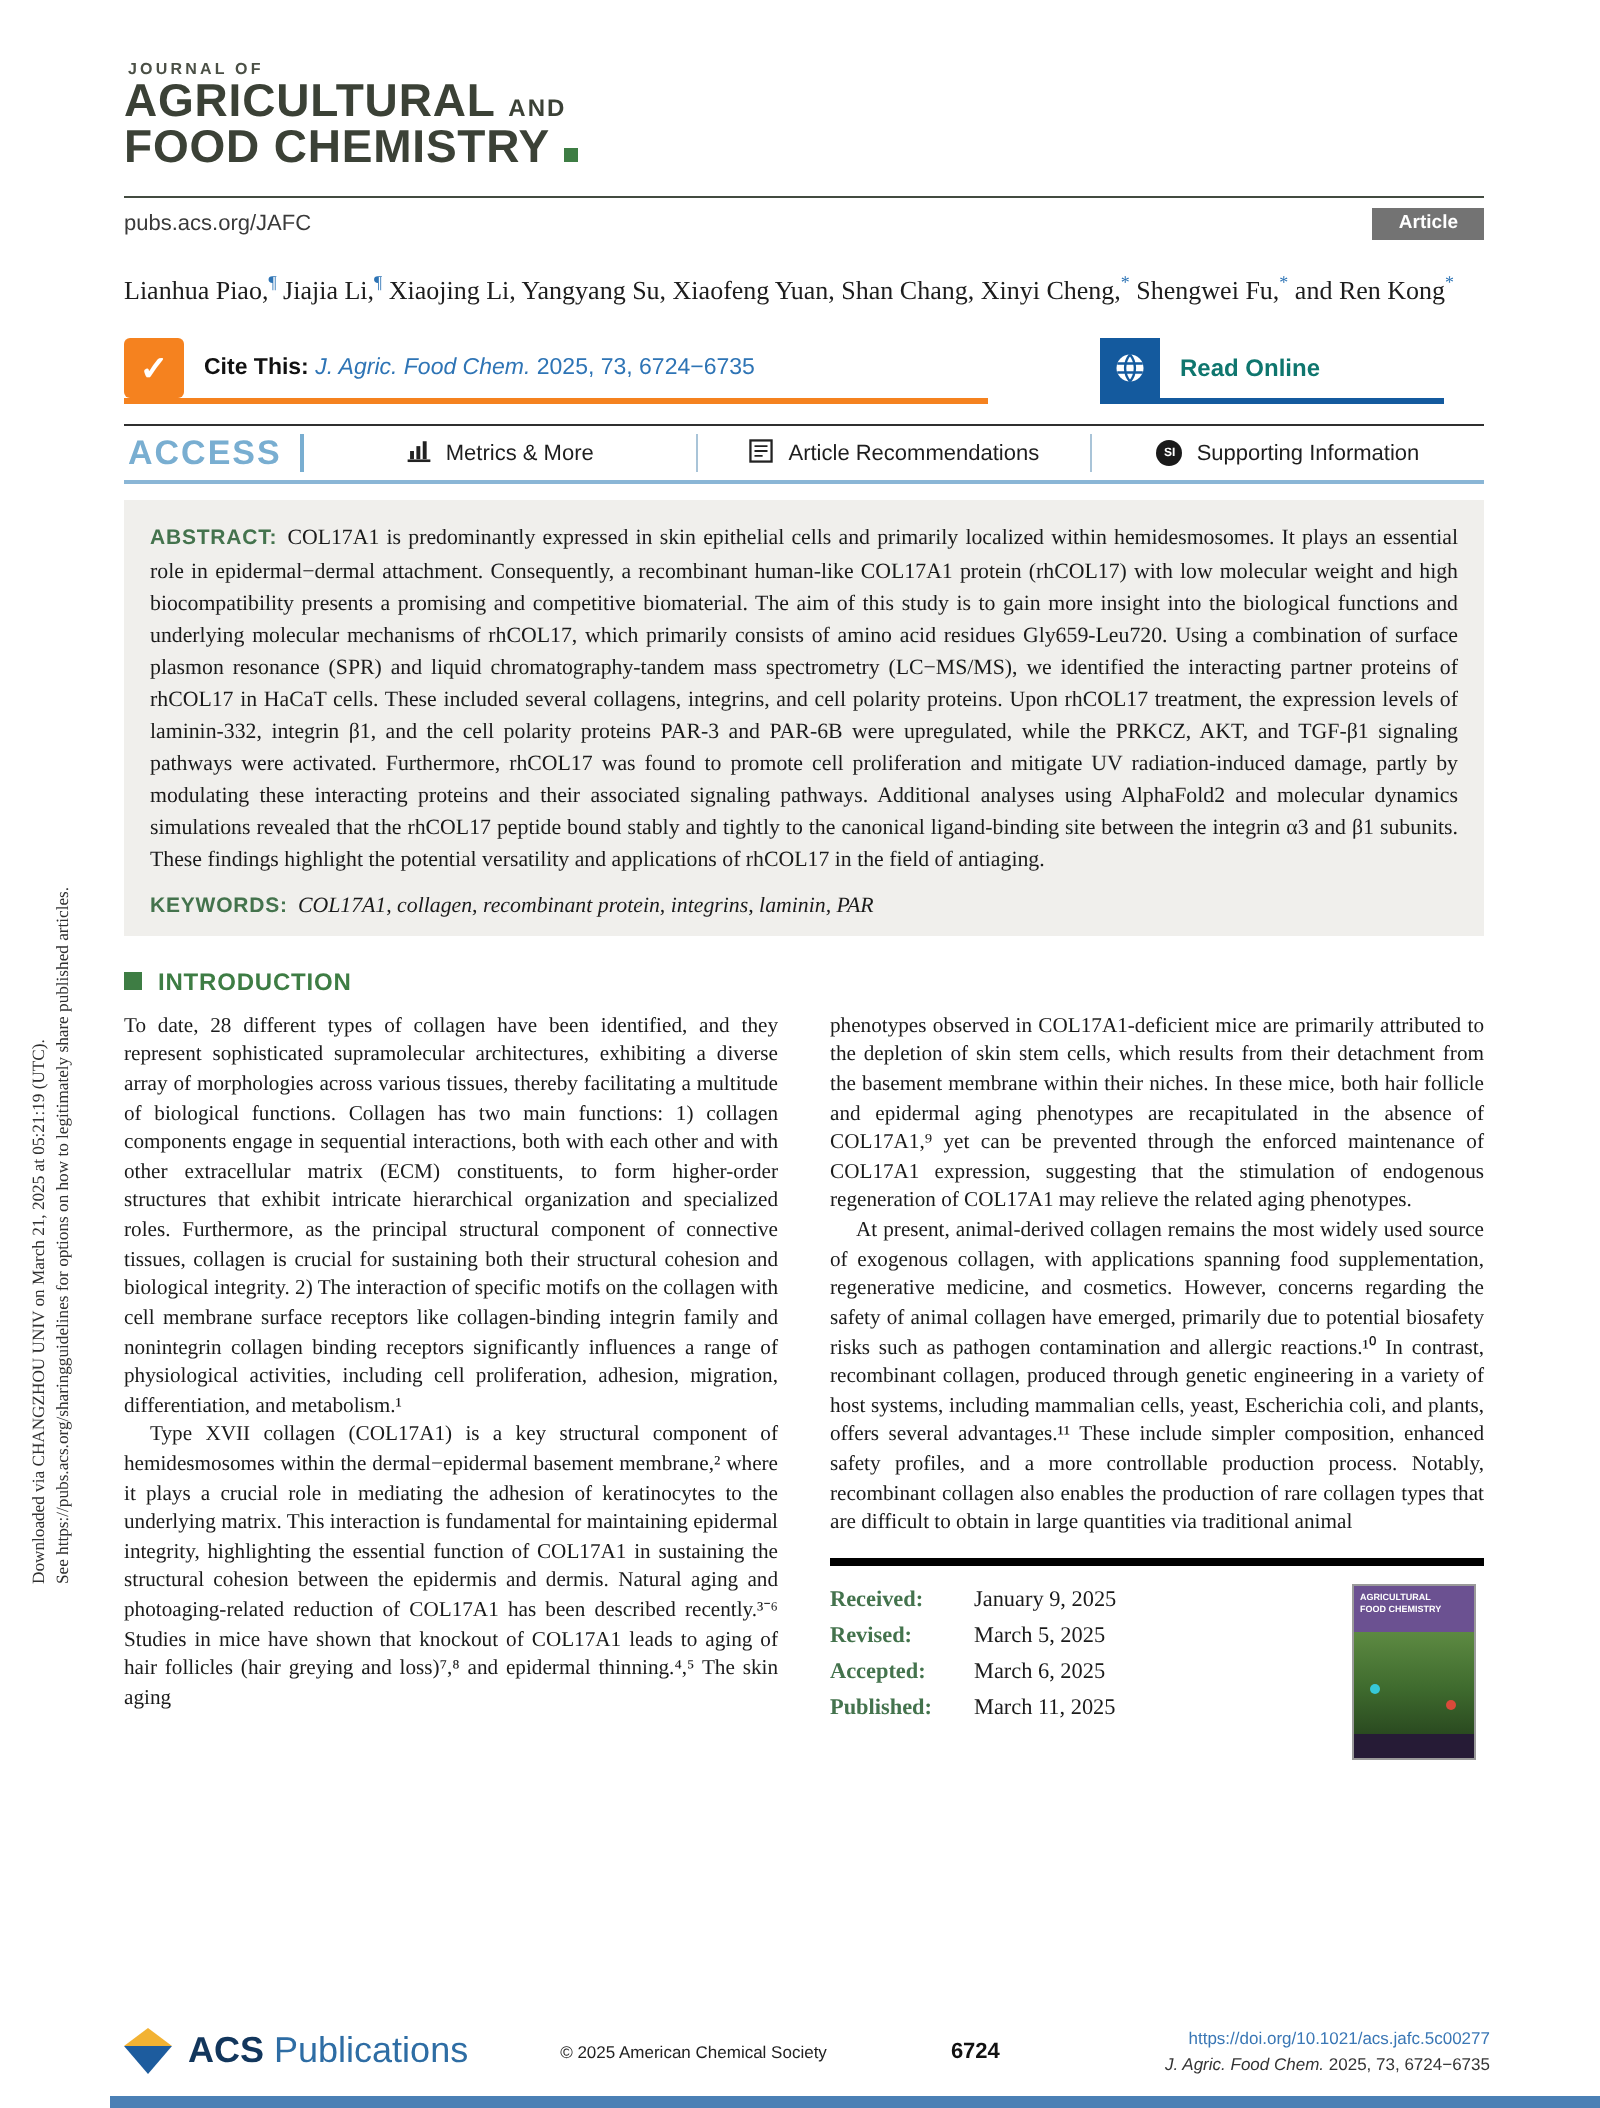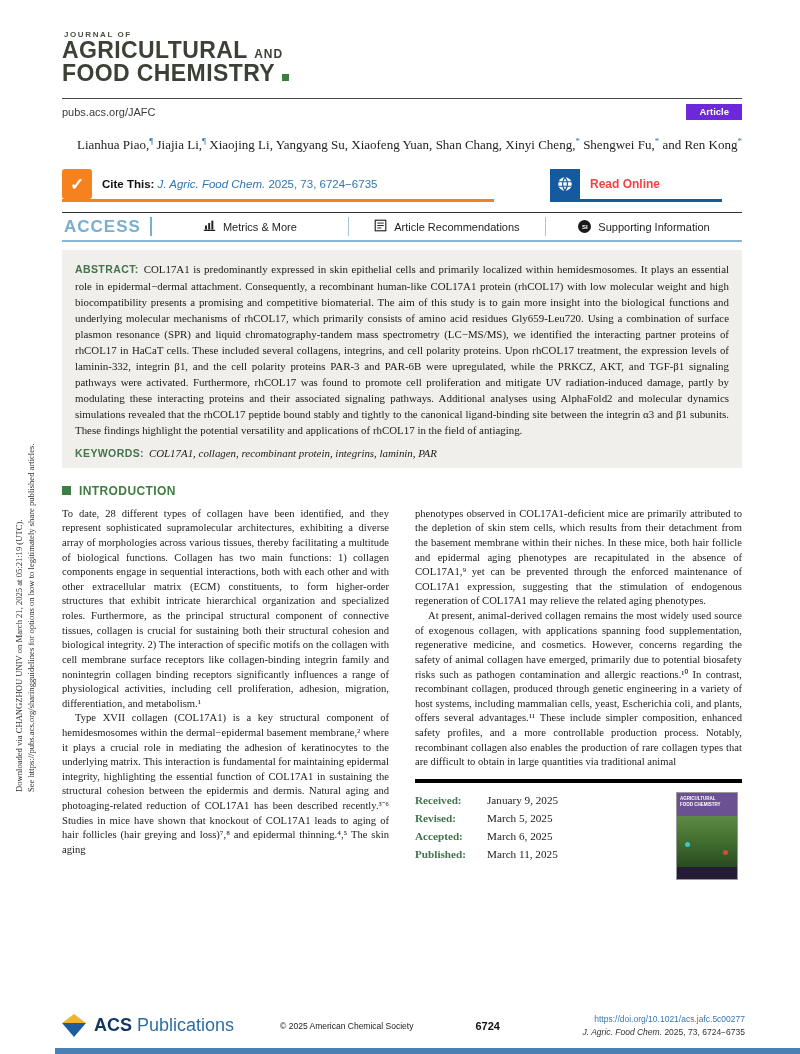--- a/index.html
+++ b/index.html
@@ -18,41 +18,41 @@
   .kicker{font-family:"Liberation Sans",sans-serif;font-weight:bold;font-size:8px;
           letter-spacing:1.6px;color:#4b5046;margin-left:2px;}
   .mastline{font-family:"Liberation Sans",sans-serif;font-weight:bold;font-size:23px;
             letter-spacing:.4px;color:#3b4136;line-height:1.02;}
   .mast-and{font-size:12px;letter-spacing:1px;}
   .mast-sq{display:inline-block;width:7px;height:7px;background:#3e7d44;margin-left:7px;}
 
   .mast-rule{border:none;border-top:1.5px solid #434b40;margin:12px 0 0 0;}
   .header-row{display:flex;justify-content:space-between;align-items:center;padding:5px 0 4px 0;}
   .site-url{font-family:"Liberation Sans",sans-serif;font-size:11px;color:#3a3a3a;}
-  .badge{background:#6d28d9;color:#fff;font-family:"Liberation Sans",sans-serif;
+  .badge{background:#737373;color:#fff;font-family:"Liberation Sans",sans-serif;
          font-weight:bold;font-size:9.5px;padding:2px 13px 3px;}
 
   .title{margin-top:16px;font-family:"Liberation Sans",sans-serif;font-weight:bold;
          font-size:20.5px;line-height:1.26;color:#101010;}
-  .authors{margin-top:11px;font-size:13px;line-height:1.45;color:#1d1d1d;text-align:right;}
+  .authors{margin-top:11px;font-size:13px;line-height:1.45;color:#1d1d1d;}
   .authors sup{color:#2e74b5;font-size:9px;}
 
   
   .cite-row{margin-top:14px;display:flex;gap:56px;}
   .cite-box{display:flex;align-items:center;border-bottom:3px solid #f5821f;width:432px;padding-bottom:0;}
   .cite-icon{flex:0 0 30px;height:30px;background:#f5821f;border-radius:3px;color:#fff;
              display:flex;align-items:center;justify-content:center;font-size:17px;font-weight:bold;}
   .cite-text{margin-left:10px;font-family:"Liberation Sans",sans-serif;font-size:11.5px;white-space:nowrap;}
   .cite-label{font-weight:bold;color:#111;}
   .cite-journal{color:#2e74b5;font-style:italic;}
   .cite-rest{color:#2e74b5;}
   .read-box{display:flex;align-items:center;border-bottom:3px solid #145a9e;width:172px;}
   .read-icon{flex:0 0 30px;height:30px;background:#145a9e;display:flex;align-items:center;justify-content:center;}
   .read-label{margin-left:10px;font-family:"Liberation Sans",sans-serif;font-weight:bold;
-              font-size:12px;color:#ef4444;white-space:nowrap;}
+              font-size:12px;color:#0f766e;white-space:nowrap;}
 
   
   .access-row{margin-top:10px;border-top:1px solid #2f2f2f;border-bottom:2.5px solid #8ab6d6;
               display:flex;align-items:stretch;height:27px;}
   .access-label{display:flex;align-items:center;font-family:"Liberation Sans",sans-serif;
                 font-weight:bold;font-size:17px;letter-spacing:1px;color:#79aed1;padding:0 9px 0 2px;}
   .access-bar-div{width:2px;background:#79aed1;margin:4px 0;}
   .access-item{flex:1;display:flex;align-items:center;justify-content:center;gap:7px;
                font-family:"Liberation Sans",sans-serif;font-size:11px;color:#1e1e1e;}
   .access-sep{width:1px;background:#a9c4d8;margin:4px 0;}

